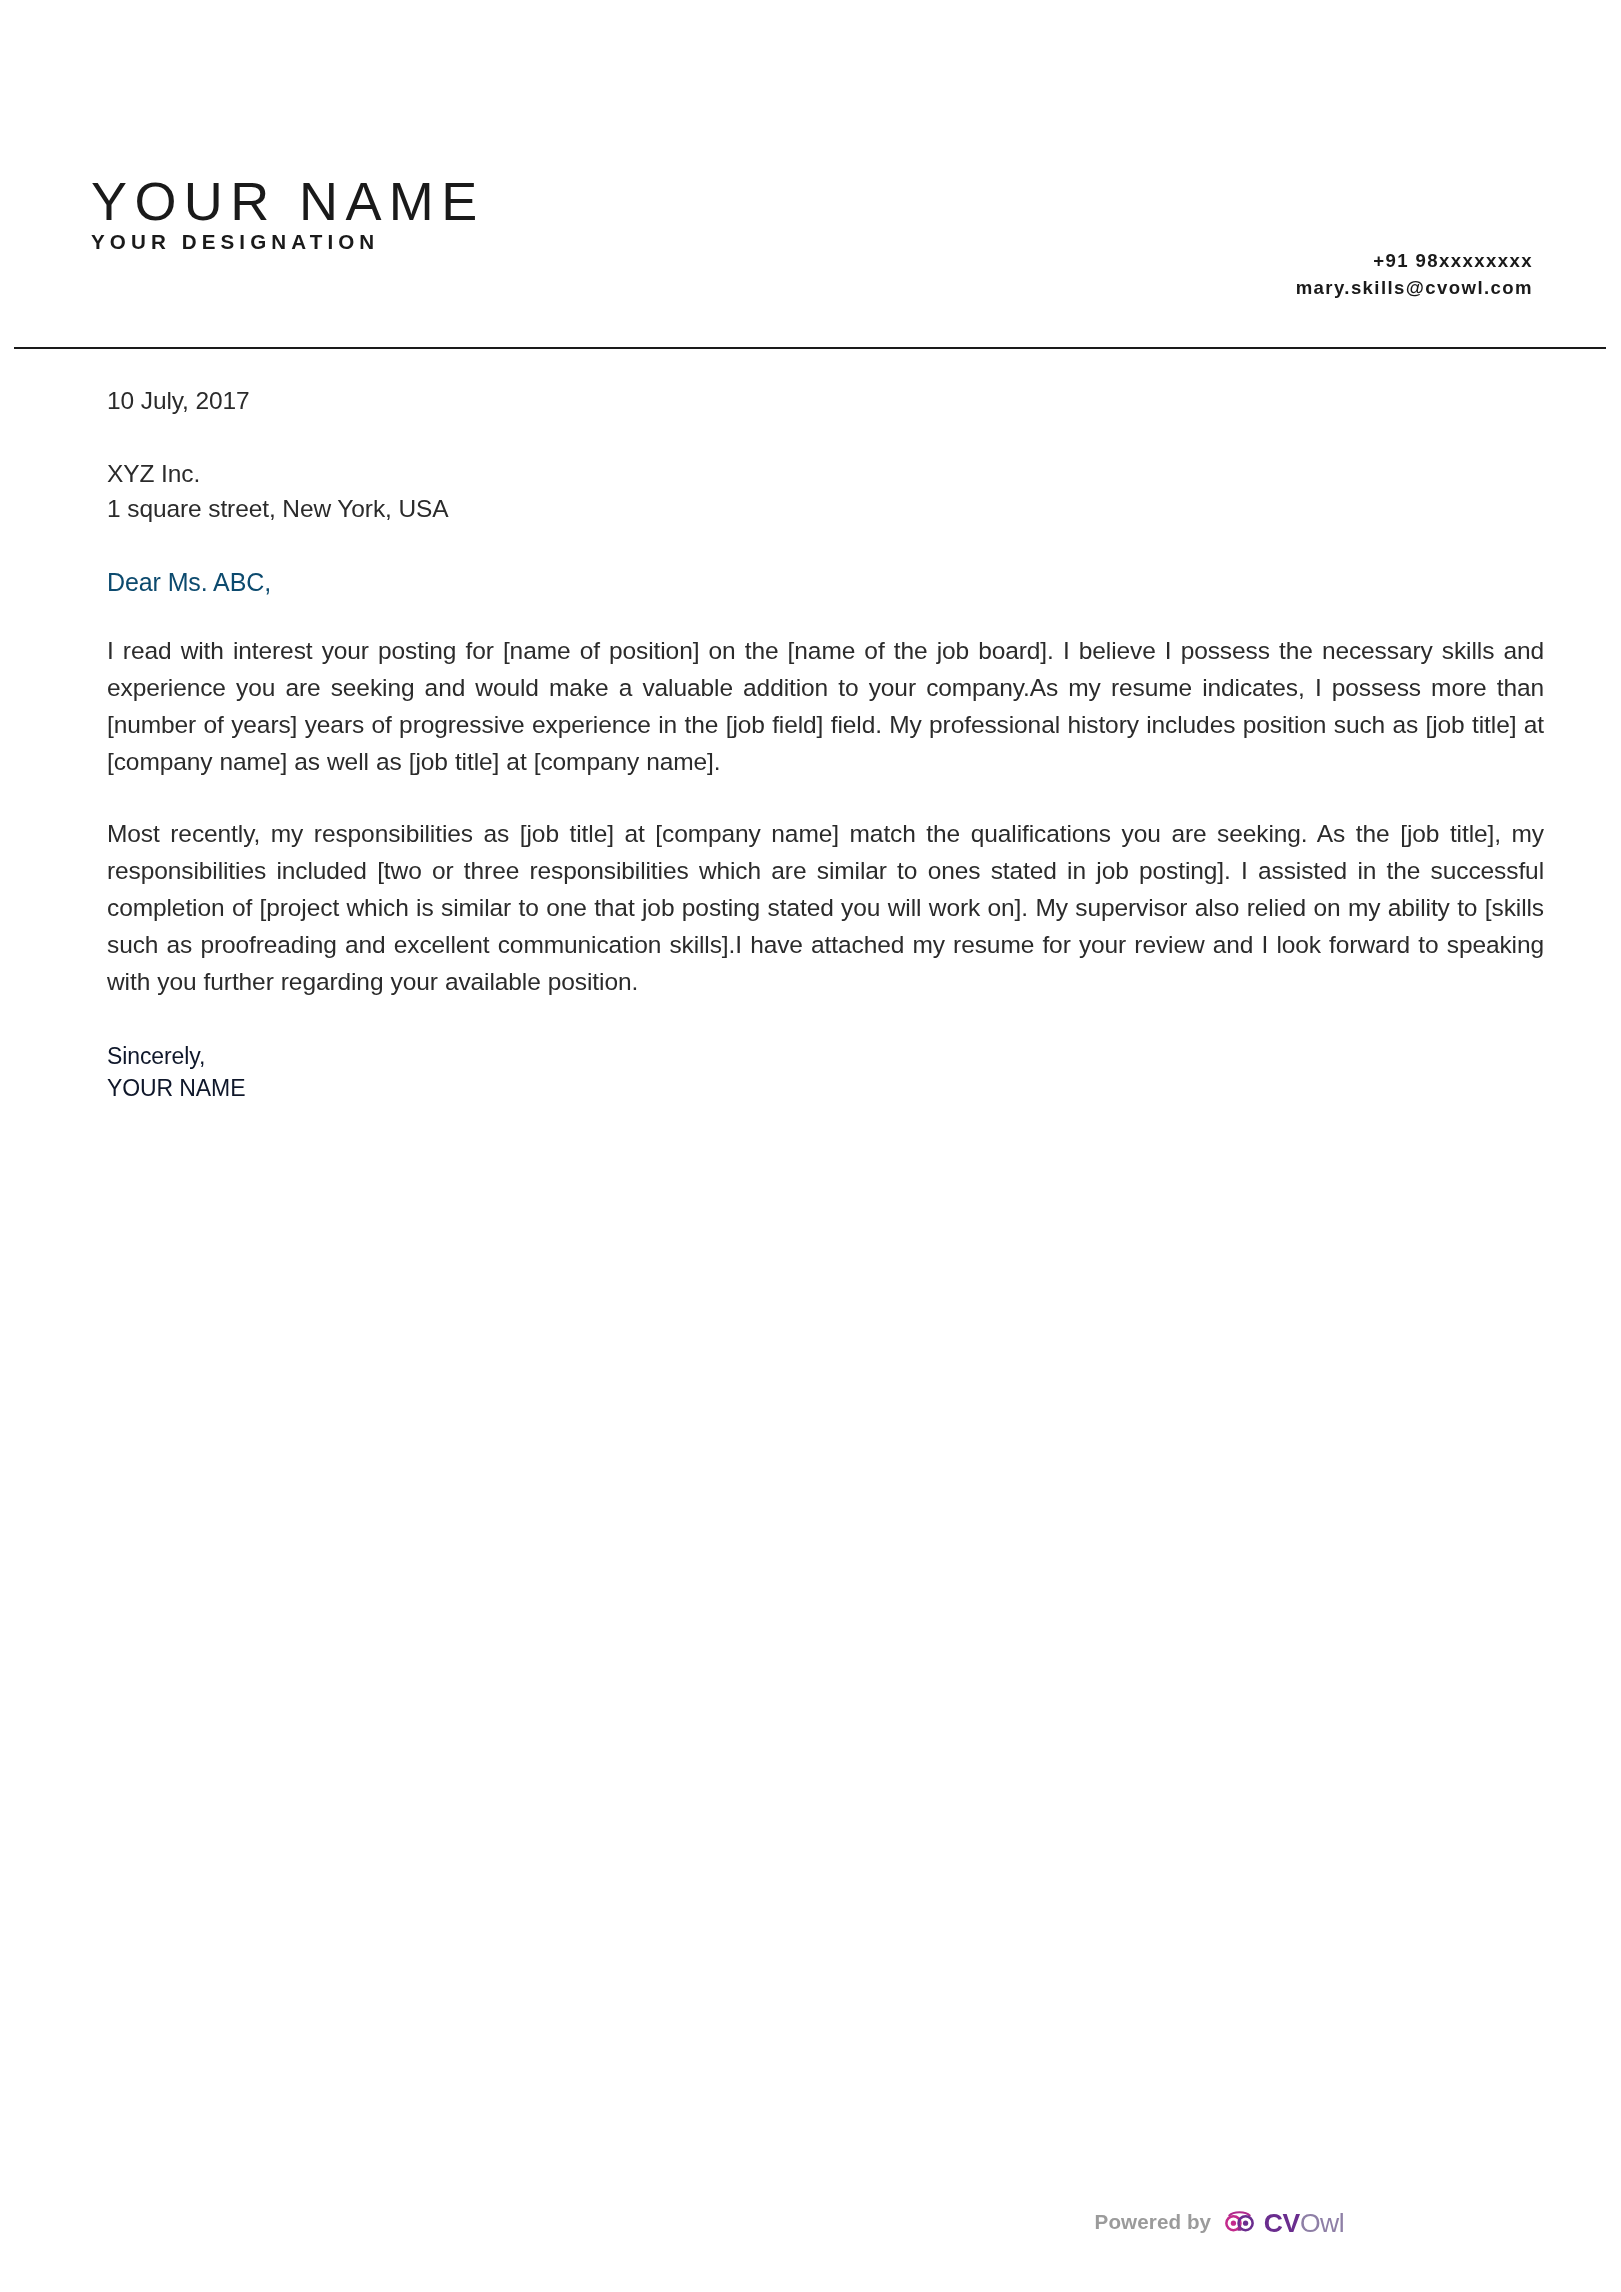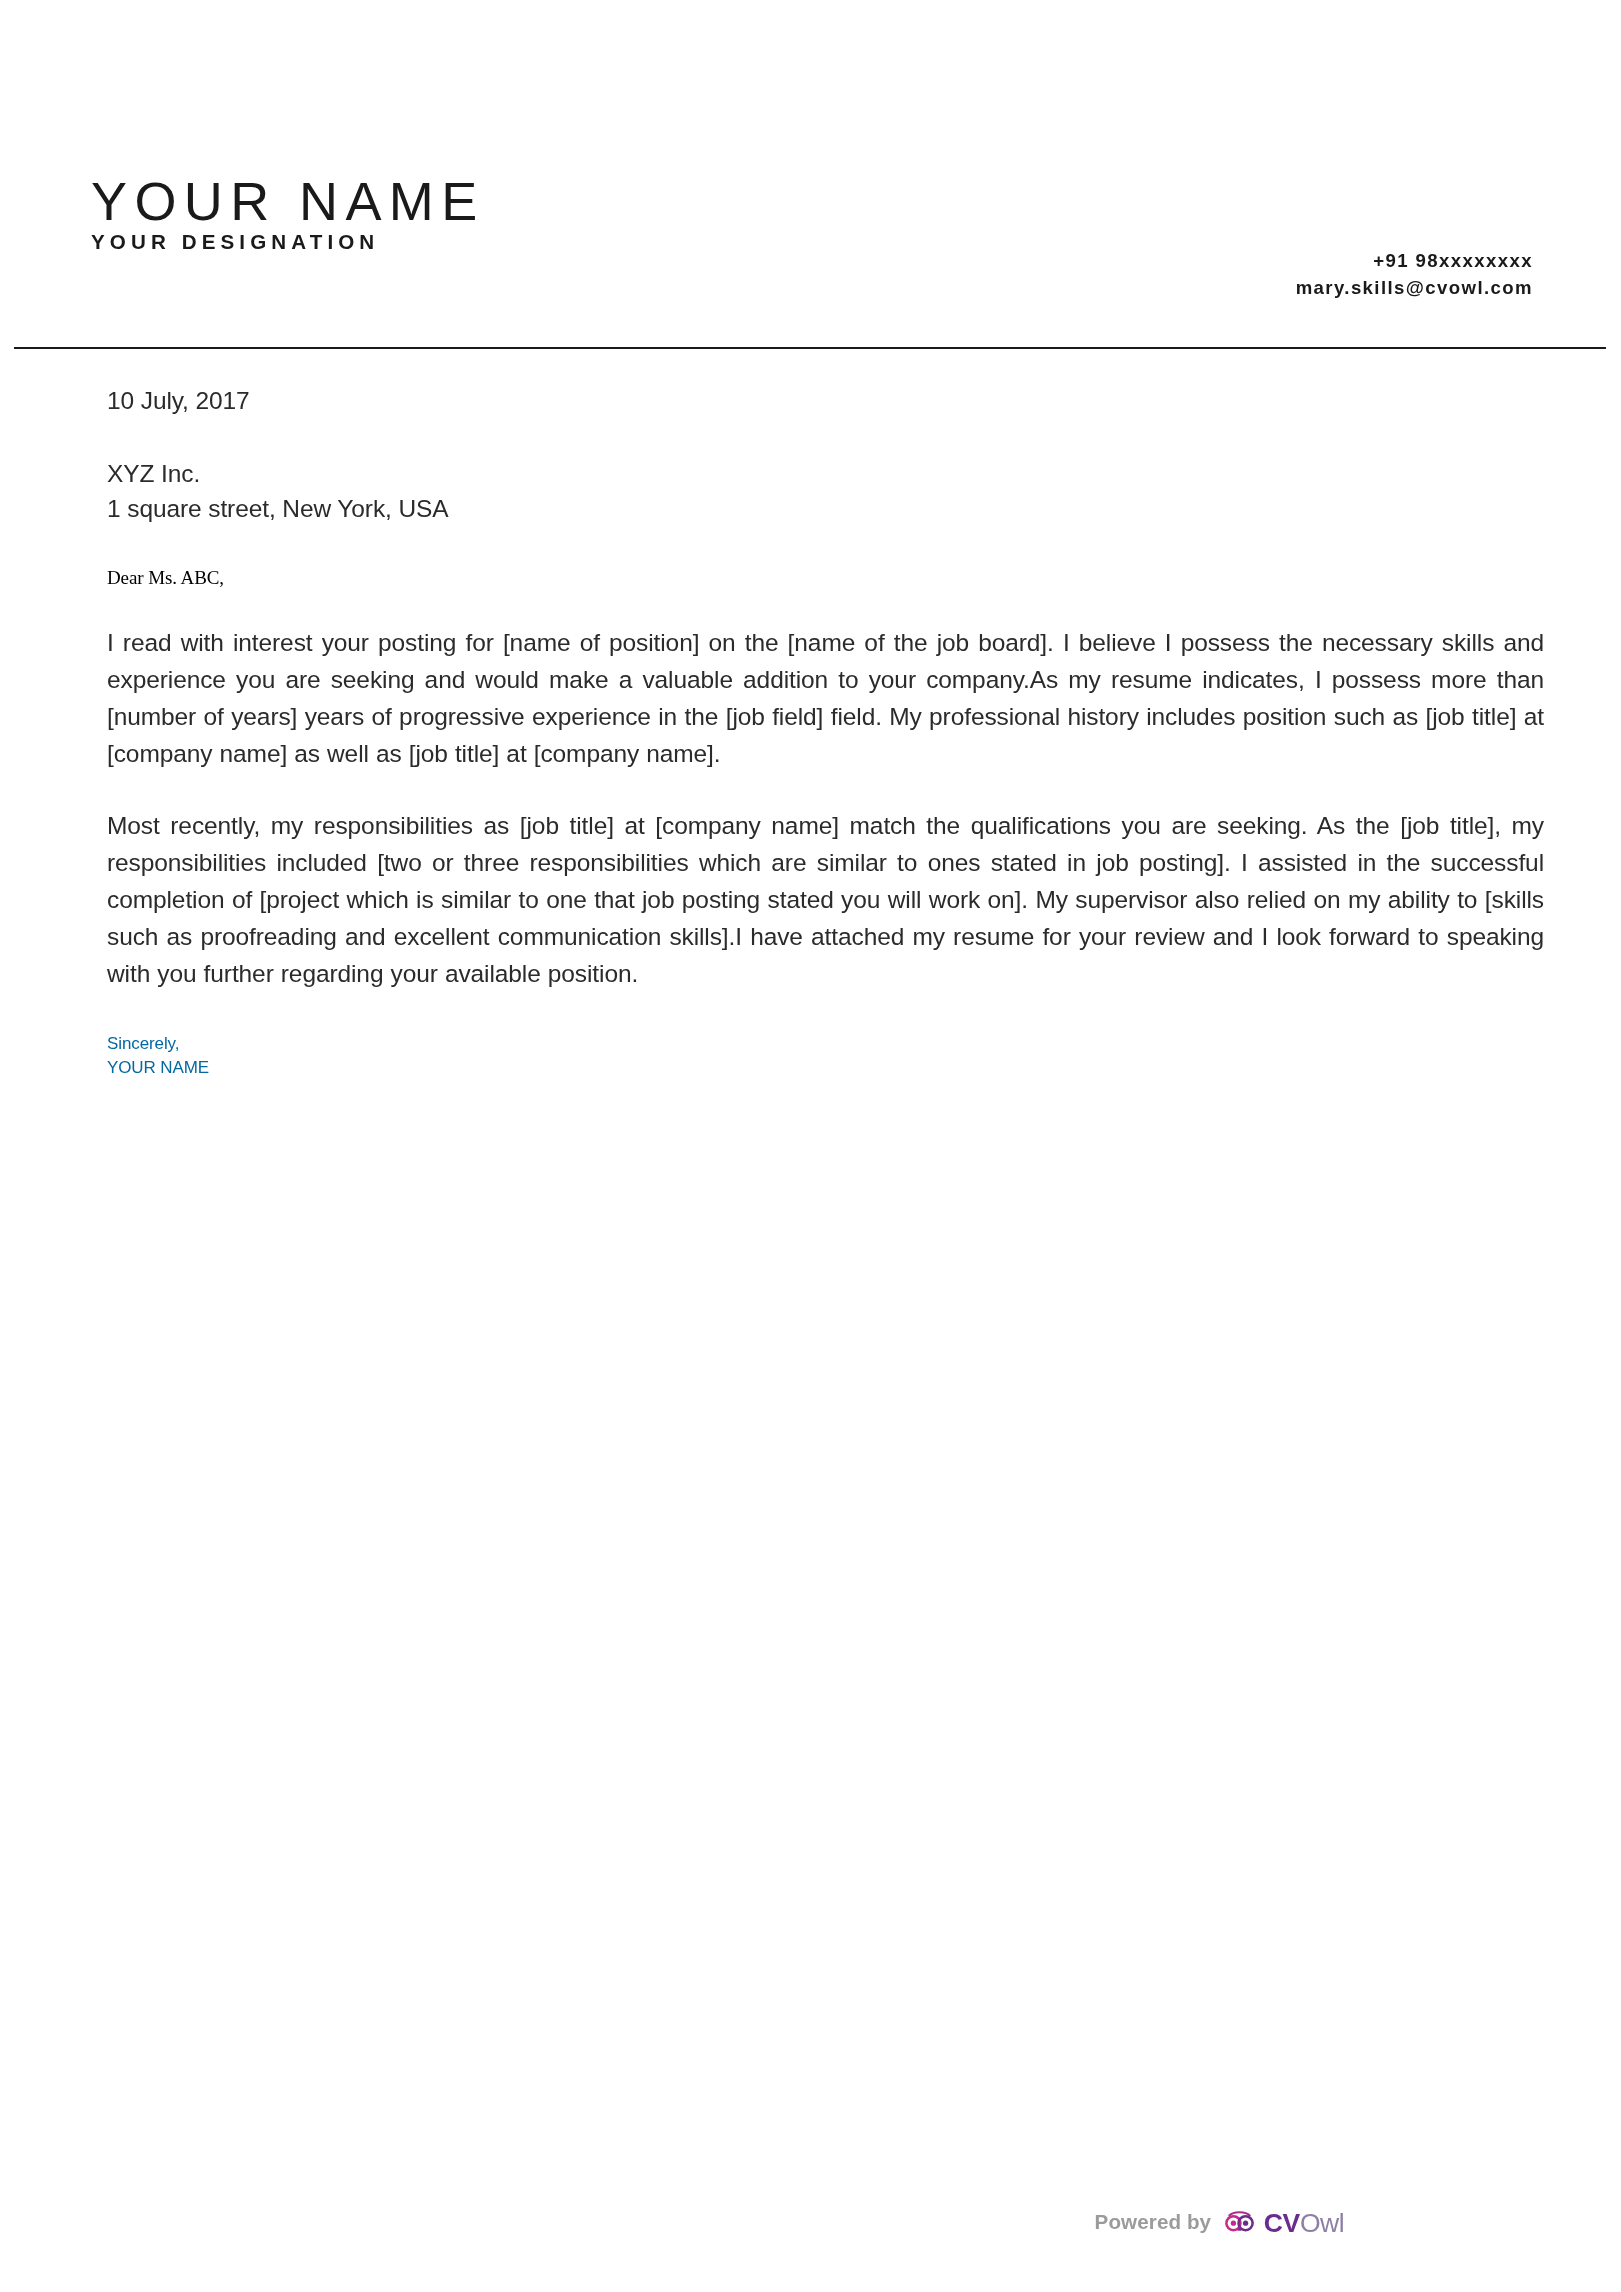--- a/index.html
+++ b/index.html
@@ -104,44 +104,43 @@
     margin-top: 41px;
     font-size: 24.5px;
     font-weight: 400;
     color: #2b2b2b;
     line-height: 1.42;
     letter-spacing: -0.1px;
   }
 
   .salutation {
     margin-top: 39px;
-    font-size: 19px;
-    font-weight: 400;
-    color: #000000;
+    font-size: 25px;
+    font-weight: 400;
+    color: #0c4a6e;
     line-height: 1.28;
     letter-spacing: -0.1px;
-    font-family: Liberation Serif, serif;
   }
 
   .para {
     margin-top: 35px;
     font-size: 24.5px;
     font-weight: 400;
     color: #2b2b2b;
     line-height: 1.51;
     text-align: justify;
     letter-spacing: -0.1px;
     word-spacing: 0.4px;
   }
 
   .closing {
     margin-top: 39px;
-    font-size: 17px;
-    font-weight: 400;
-    color: #0369a1;
+    font-size: 23px;
+    font-weight: 400;
+    color: #0f172a;
     line-height: 1.42;
     letter-spacing: -0.1px;
   }
 
   
   .footer {
     position: absolute;
     right: 15.7px;
     bottom: 57px;
     display: flex;

